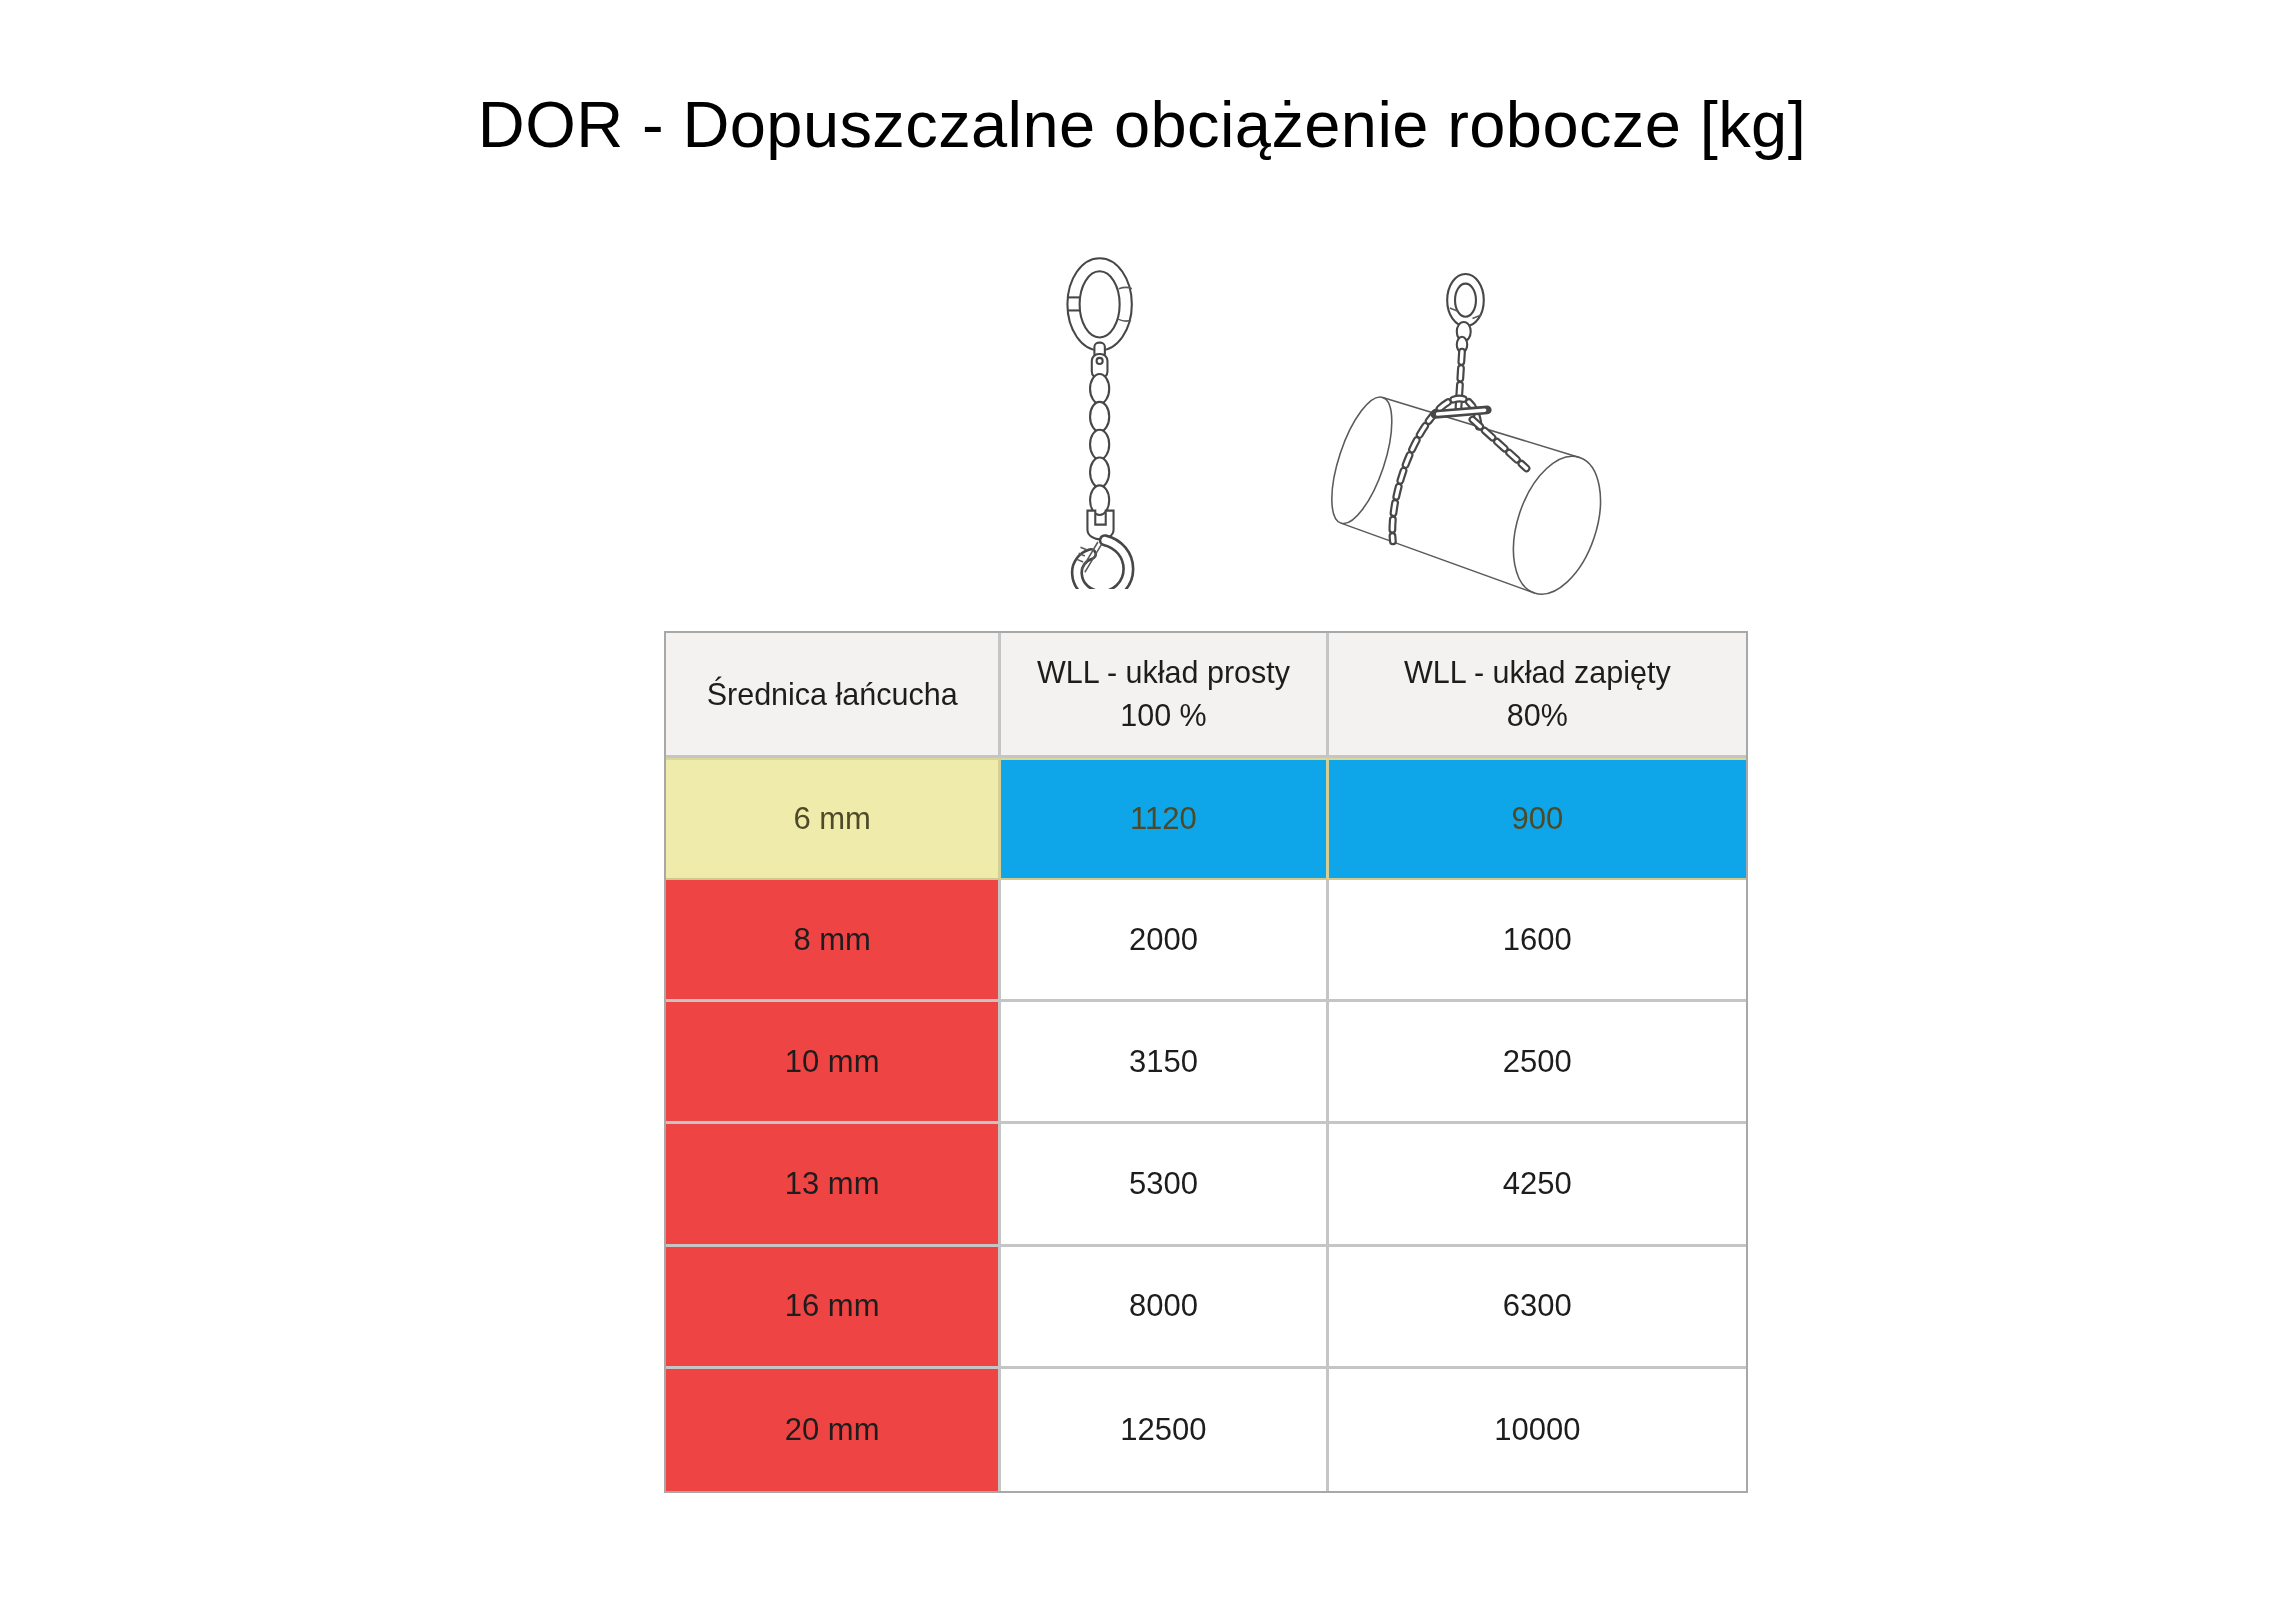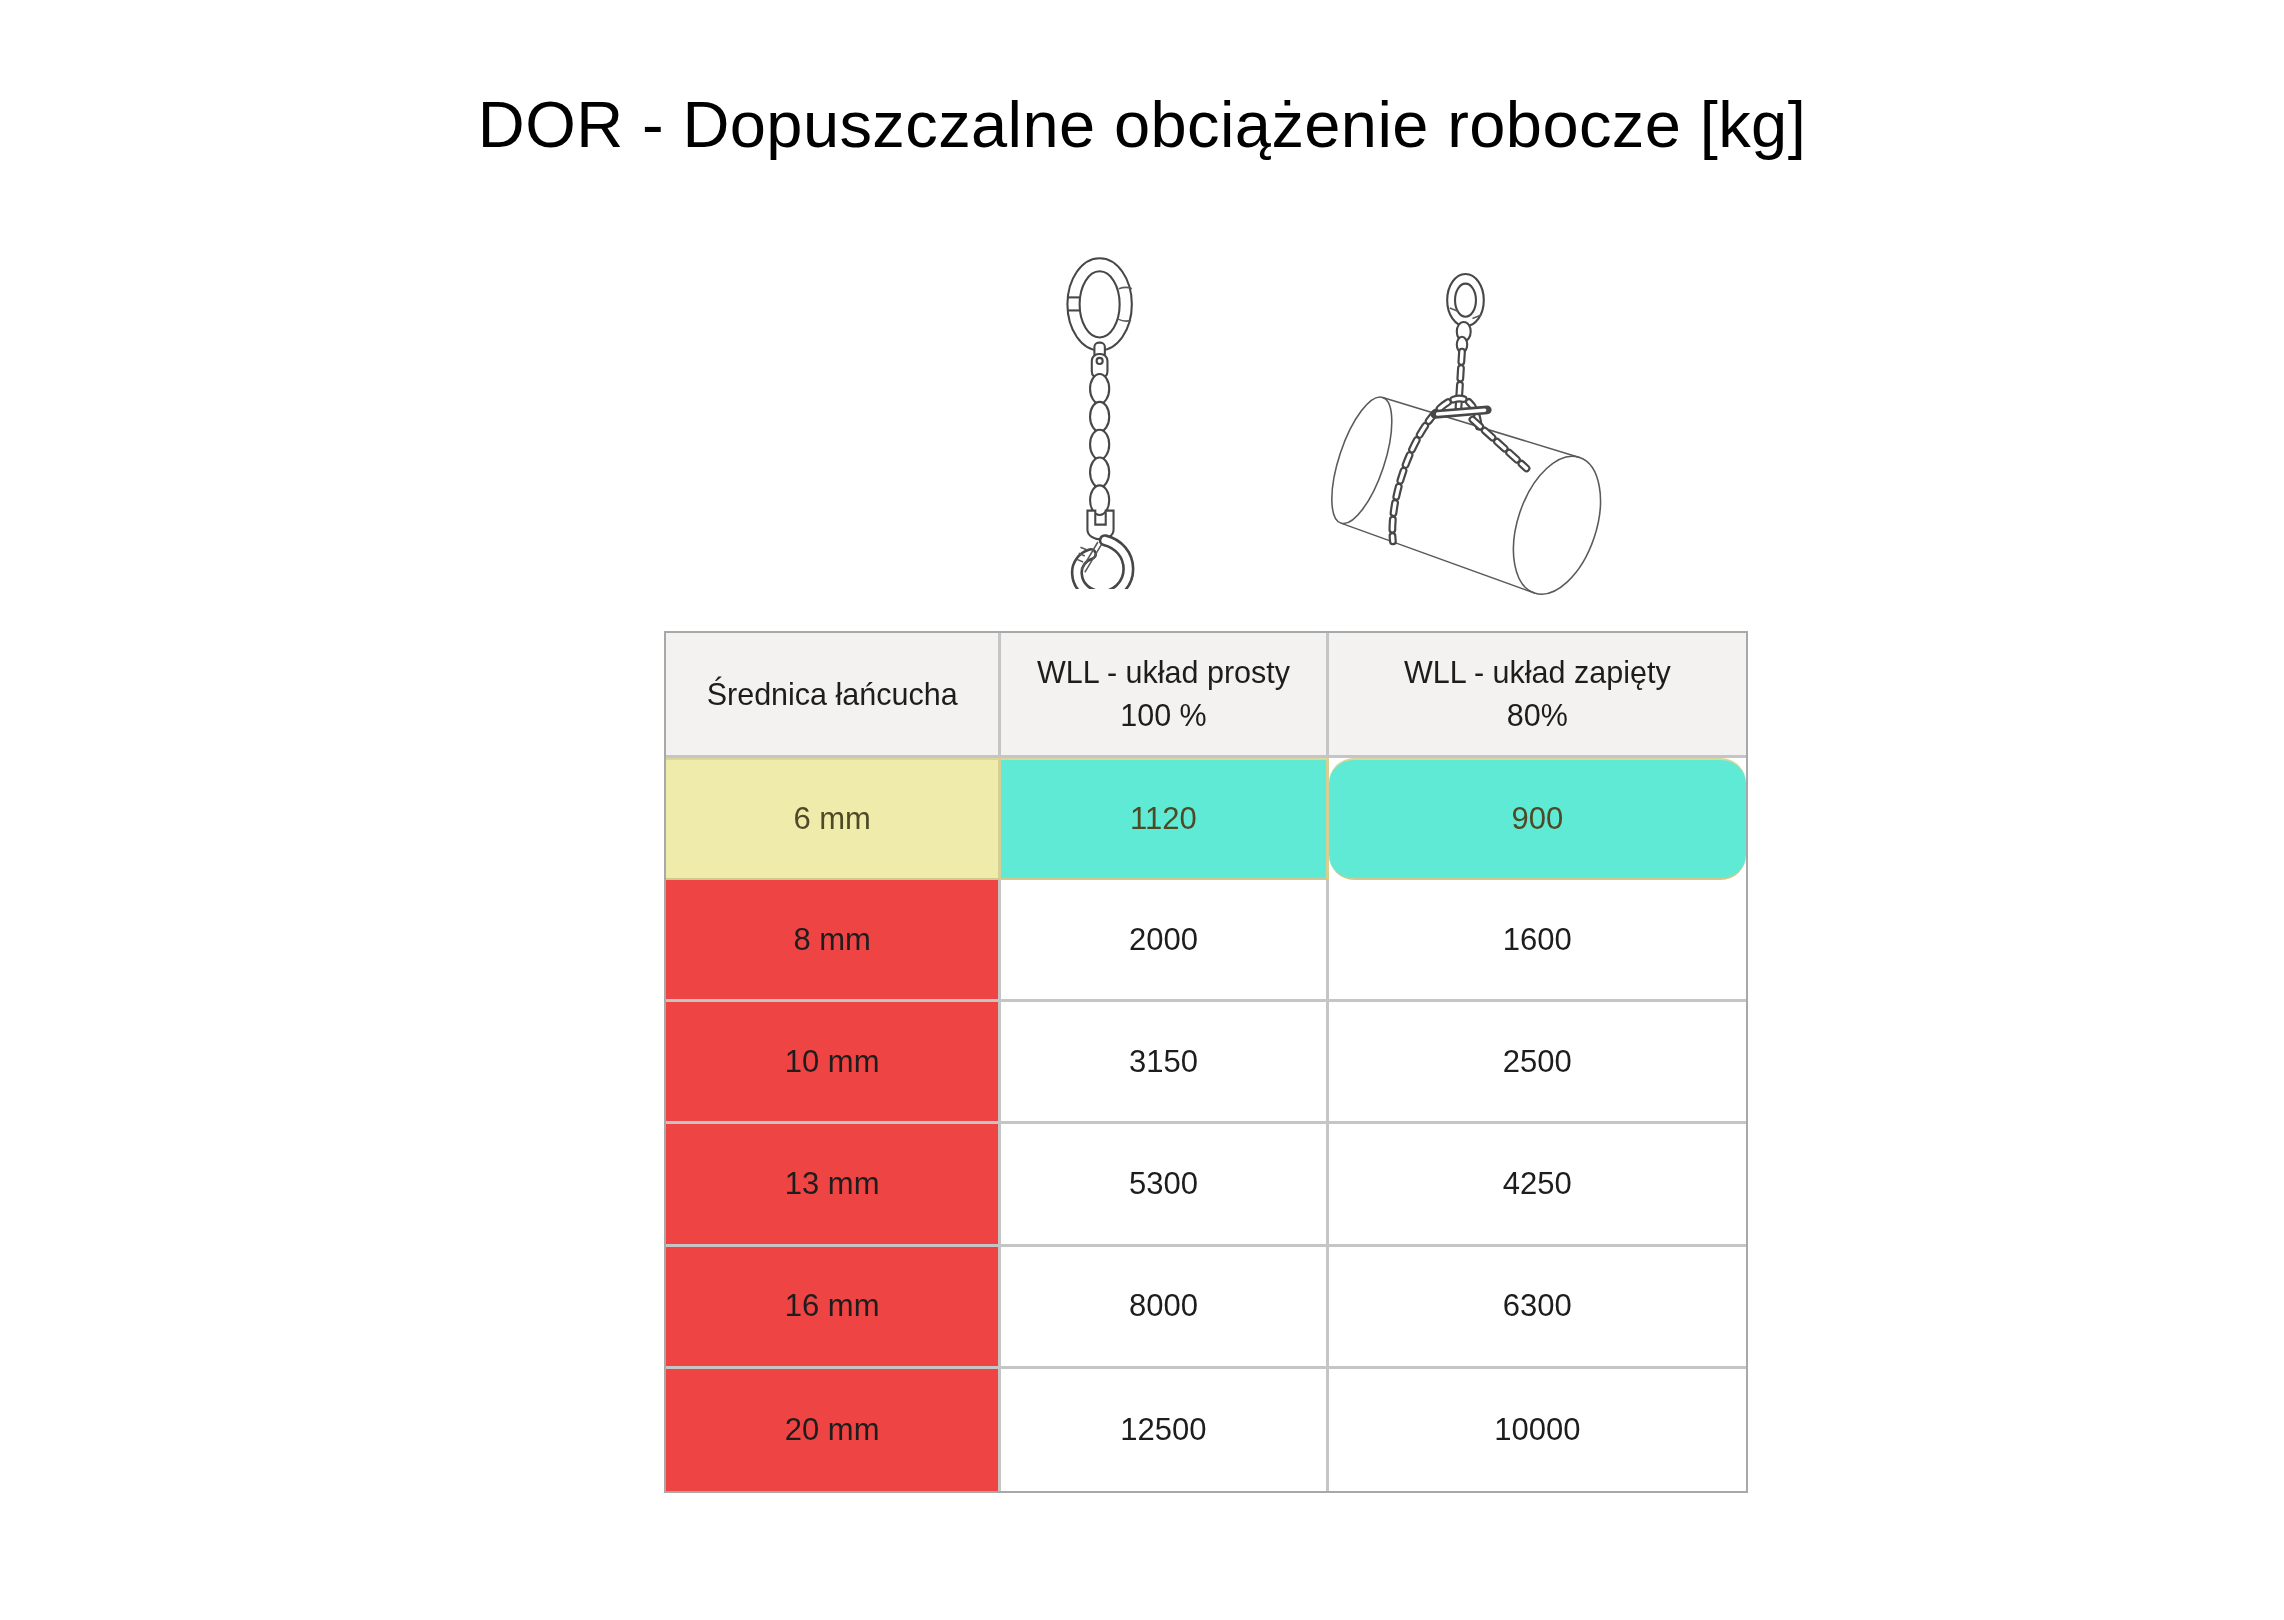--- a/index.html
+++ b/index.html
@@ -44,27 +44,27 @@
   table.wll td{
     height:106px;font-size:31px;background:#ffffff;
     border-bottom:3.5px solid #c5c5c5;border-right:3.5px solid #c5c5c5;
   }
   table.wll tr td:first-child{background:#ef4444;}
   table.wll tr:last-child td{border-bottom:none;}
   .hdr-l1,.hdr-l2{display:block;line-height:43px;}
 
   
   table.wll tr.hl td{
-    background:#5eead4;color:#4e4a28;
+    background:#0ea5e9;color:#4e4a28;
     border-top:2.6px solid #dcd698;
     border-bottom:2.6px solid #cfc98f;
     border-right:3.5px solid #d5cf93;
   }
   table.wll tr.hl td:first-child{background:#efecab;}
-  table.wll tr.hl td:last-child{border-right:none;border-radius:25px;}
+  table.wll tr.hl td:last-child{border-right:none;}
 </style>
 </head>
 <body>
 
 <h1 class="page-title">DOR - Dopuszczalne obciążenie robocze [kg]</h1>
 
 <svg class="figure fig-sling" width="117" height="336" viewBox="0 0 134 386" xmlns="http://www.w3.org/2000/svg">
   <g>
     <ellipse class="ln" cx="66" cy="59" rx="37" ry="53"></ellipse>
     <ellipse class="ln" cx="66" cy="59" rx="23" ry="38"></ellipse>

